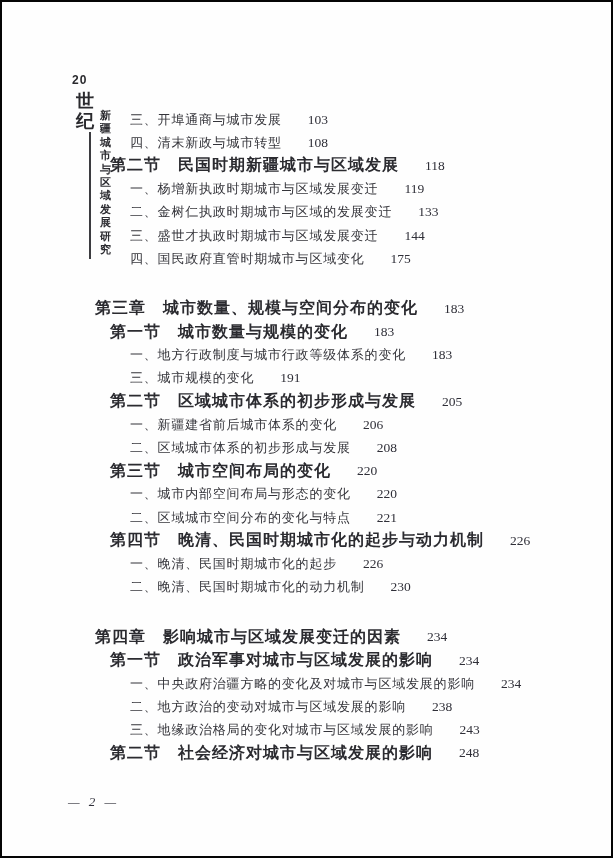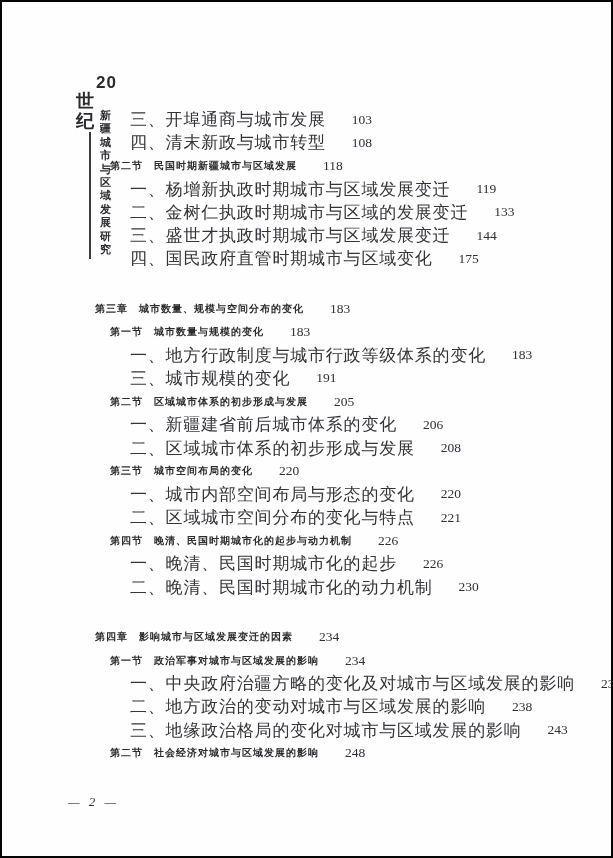--- a/index.html
+++ b/index.html
@@ -9,23 +9,22 @@
     box-sizing:border-box;
     background:#fefefe;
     border:2px solid #050505;
     overflow:hidden;
     font-family:"Liberation Sans",sans-serif;
     color:#2e2e33;
   }
   
   .era-num{
     position:absolute;left:70px;top:71px;
-    font-size:17px;font-weight:bold;letter-spacing:1px;
+    font-size:12px;font-weight:bold;letter-spacing:1px;
     color:#2a2a2e;
-    margin-left:24px;
   }
   .era-vert{
     position:absolute;left:74px;top:89px;
     width:19px;
     font-size:18px;font-weight:bold;line-height:20px;
     word-break:break-all;
     color:#2a2a2e;
   }
   .spine-rule{
     position:absolute;left:87px;top:130px;
@@ -48,27 +47,27 @@
     height:23.2px;
     display:flex;align-items:center;
     white-space:nowrap;
   }
   .toc-gap{height:27px;}
   .toc-row.section{padding-left:15px;}
   .toc-row.item{padding-left:35px;}
   .toc-row.chapter .entry-text,
   .toc-row.section .entry-text{
     font-weight:bold;
-    font-size:10px;
+    font-size:16px;
     letter-spacing:1px;
     color:#2b2b30;
   }
   .toc-row.item .entry-text{
     font-family:"Liberation Serif",serif;
-    font-size:17px;
+    font-size:13px;
     letter-spacing:0.8px;
     color:#34343a;
   }
   .entry-page{
     margin-left:26px;
     font-family:"Liberation Serif",serif;
     font-weight:400;
     font-size:13.5px;
     color:#2f2f38;
   }

